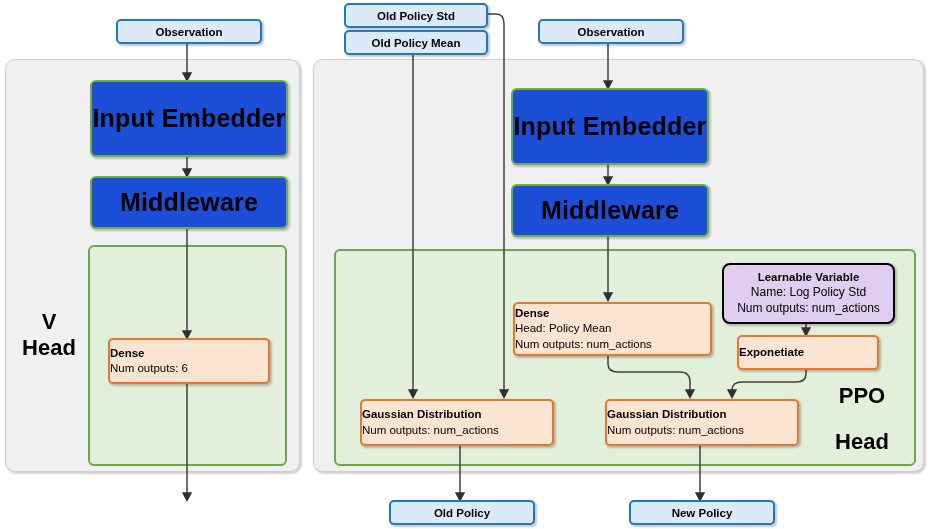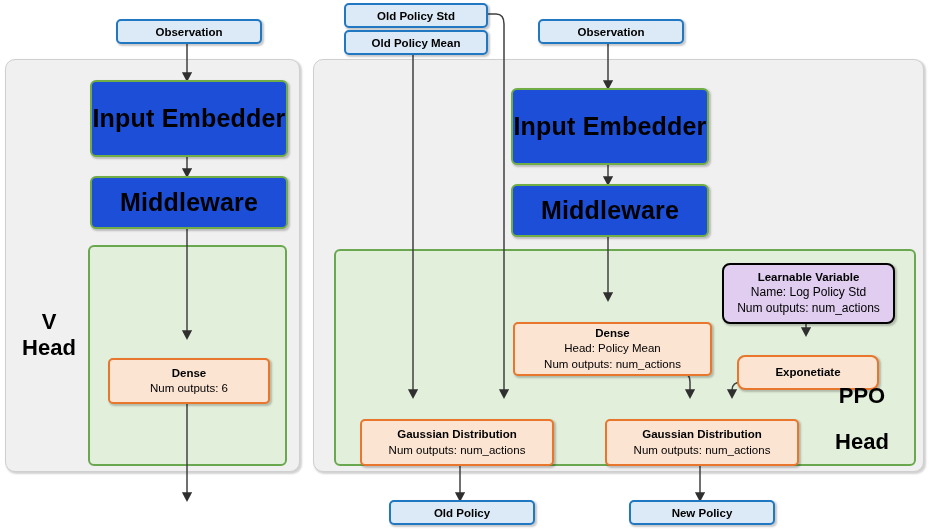--- a/index.html
+++ b/index.html
@@ -14,22 +14,22 @@
   .greenbox{position:absolute;background:#e2efda;border:2px solid #6aa84f;
             border-radius:6px;}
   
   .gnode{position:absolute;background:#1d4ed8;border:2px solid #70ad47;
          border-radius:6px;display:flex;align-items:center;justify-content:center;
          box-shadow:1.5px 1.5px 2px rgba(0,0,0,0.22);}
   .gnode span{font-size:25px;font-weight:bold;color:#000;letter-spacing:.2px;}
   
   .onode{position:absolute;background:#fce4d3;border:2px solid #e8762c;
          border-radius:5px;display:flex;flex-direction:column;
-         align-items:center;justify-content:center;
-         box-shadow:1.5px 1.5px 2px rgba(0,0,0,0.22);margin-top:20px;}
+         justify-content:center;
+         box-shadow:1.5px 1.5px 2px rgba(0,0,0,0.22);}
   .onode .t1{font-size:11.5px;font-weight:bold;color:#000;line-height:1.32;}
   .onode .t2{font-size:11.5px;color:#000;line-height:1.32;}
   
   .pnode{position:absolute;background:#e0cdf0;border:2px solid #000000;
          border-radius:8px;display:flex;flex-direction:column;
          align-items:center;justify-content:center;
          box-shadow:1.5px 1.5px 2px rgba(0,0,0,0.22);}
   .pnode .t1{font-size:11.5px;font-weight:bold;color:#000;line-height:1.32;}
   .pnode .t2{font-size:12px;color:#000;line-height:1.32;}
   
@@ -142,21 +142,21 @@
     <div class="t2">Head: Policy Mean</div>
     <div class="t2">Num outputs: num_actions</div>
   </div>
 
   <div class="pnode" style="left:722px;top:263px;width:169px;height:57px;">
     <div class="t1">Learnable Variable</div>
     <div class="t2">Name: Log Policy Std</div>
     <div class="t2">Num outputs: num_actions</div>
   </div>
 
-  <div class="onode" style="left:737px;top:335px;width:138px;height:31px;border-radius:8px;">
+  <div class="onode" style="left:737px;top:335px;width:138px;height:31px;">
     <div class="t1">Exponetiate</div>
   </div>
 
   <div class="onode" style="left:360px;top:399px;width:190px;height:43px;">
     <div class="t1">Gaussian Distribution</div>
     <div class="t2">Num outputs: num_actions</div>
   </div>
 
   <div class="onode" style="left:605px;top:399px;width:190px;height:43px;">
     <div class="t1">Gaussian Distribution</div>

